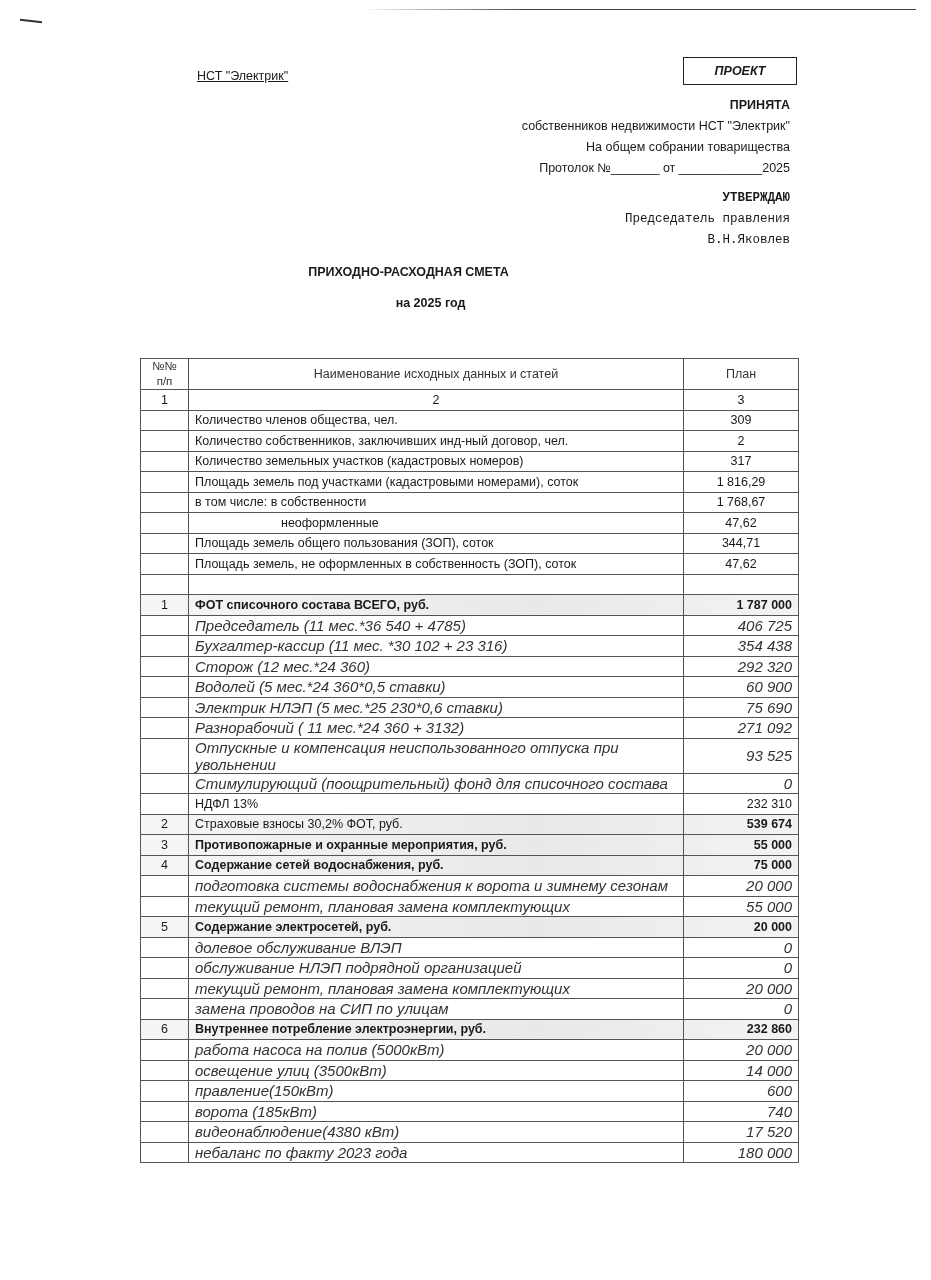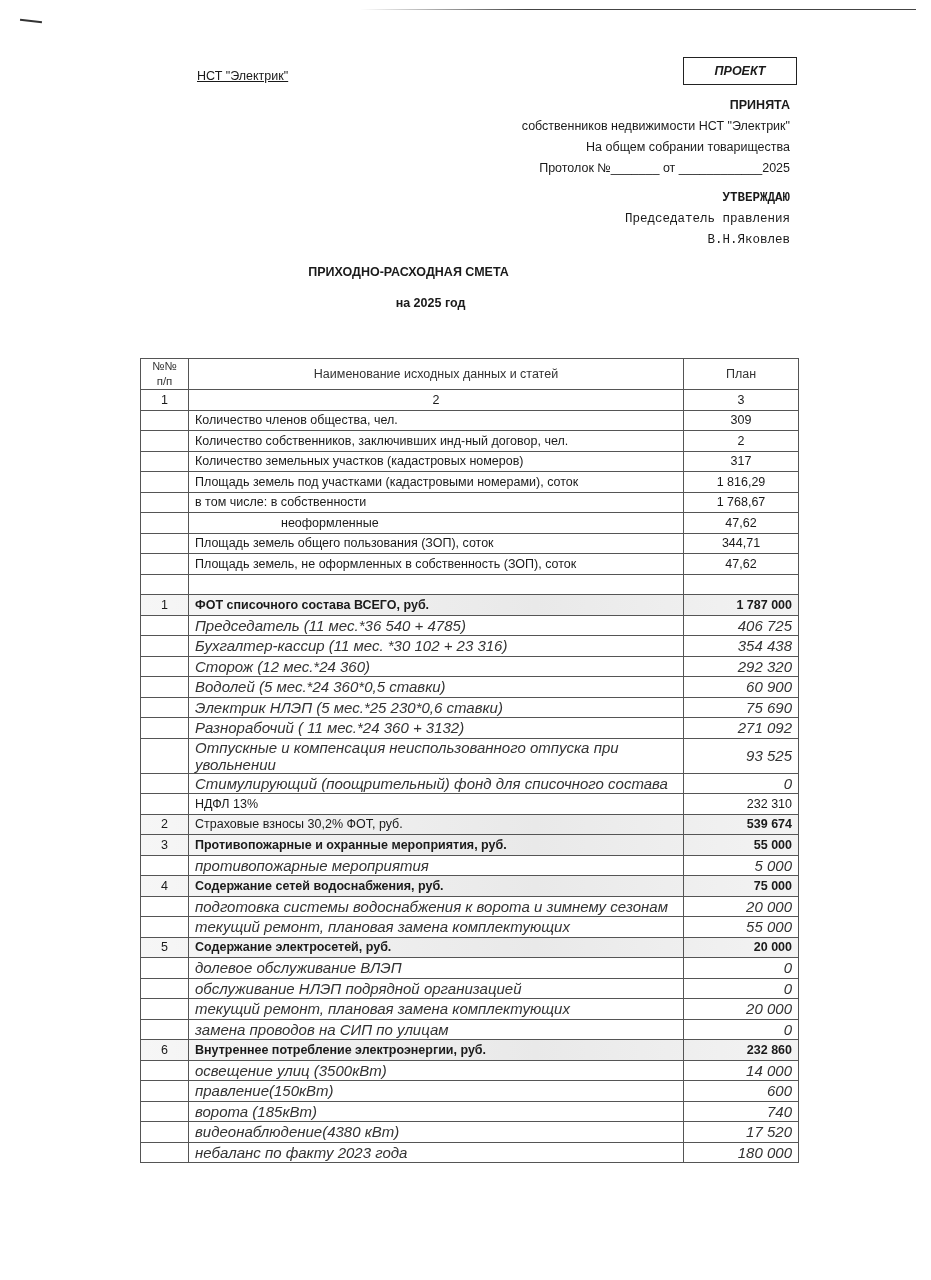--- a/index.html
+++ b/index.html
@@ -179,25 +179,20 @@
       <td class="center">2</td>
       <td>Страховые взносы 30,2% ФОТ, руб.</td>
       <td class="right bold">539 674</td>
       </tr>
 
     <tr class="shade">
       <td class="center">3</td>
       <td class="bold">Противопожарные и охранные мероприятия, руб.</td>
       <td class="right bold">55 000</td>
       </tr>
-    <tr>
-        <td></td>
-      <td class="it">противопожарные мероприятия</td>
-      <td class="right it">5 000</td>
-      </tr>
 
     <tr class="shade">
       <td class="center">4</td>
       <td class="bold">Содержание сетей водоснабжения, руб.</td>
       <td class="right bold">75 000</td>
       </tr>
     <tr>
         <td></td>
       <td class="it">подготовка системы водоснабжения к ворота и зимнему сезонам</td>
       <td class="right it">20 000</td>
@@ -234,20 +229,25 @@
       <td class="right it">0</td>
       </tr>
 
     <tr class="shade">
       <td class="center">6</td>
       <td class="bold">Внутреннее потребление электроэнергии, руб.</td>
       <td class="right bold">232 860</td>
       </tr>
     <tr>
         <td></td>
+      <td class="it">работа насоса на полив (5000кВт)</td>
+      <td class="right it">20 000</td>
+      </tr>
+    <tr>
+        <td></td>
       <td class="it">освещение улиц (3500кВт)</td>
       <td class="right it">14 000</td>
       </tr>
     <tr>
         <td></td>
       <td class="it">правление(150кВт)</td>
       <td class="right it">600</td>
       </tr>
     <tr>
         <td></td>

